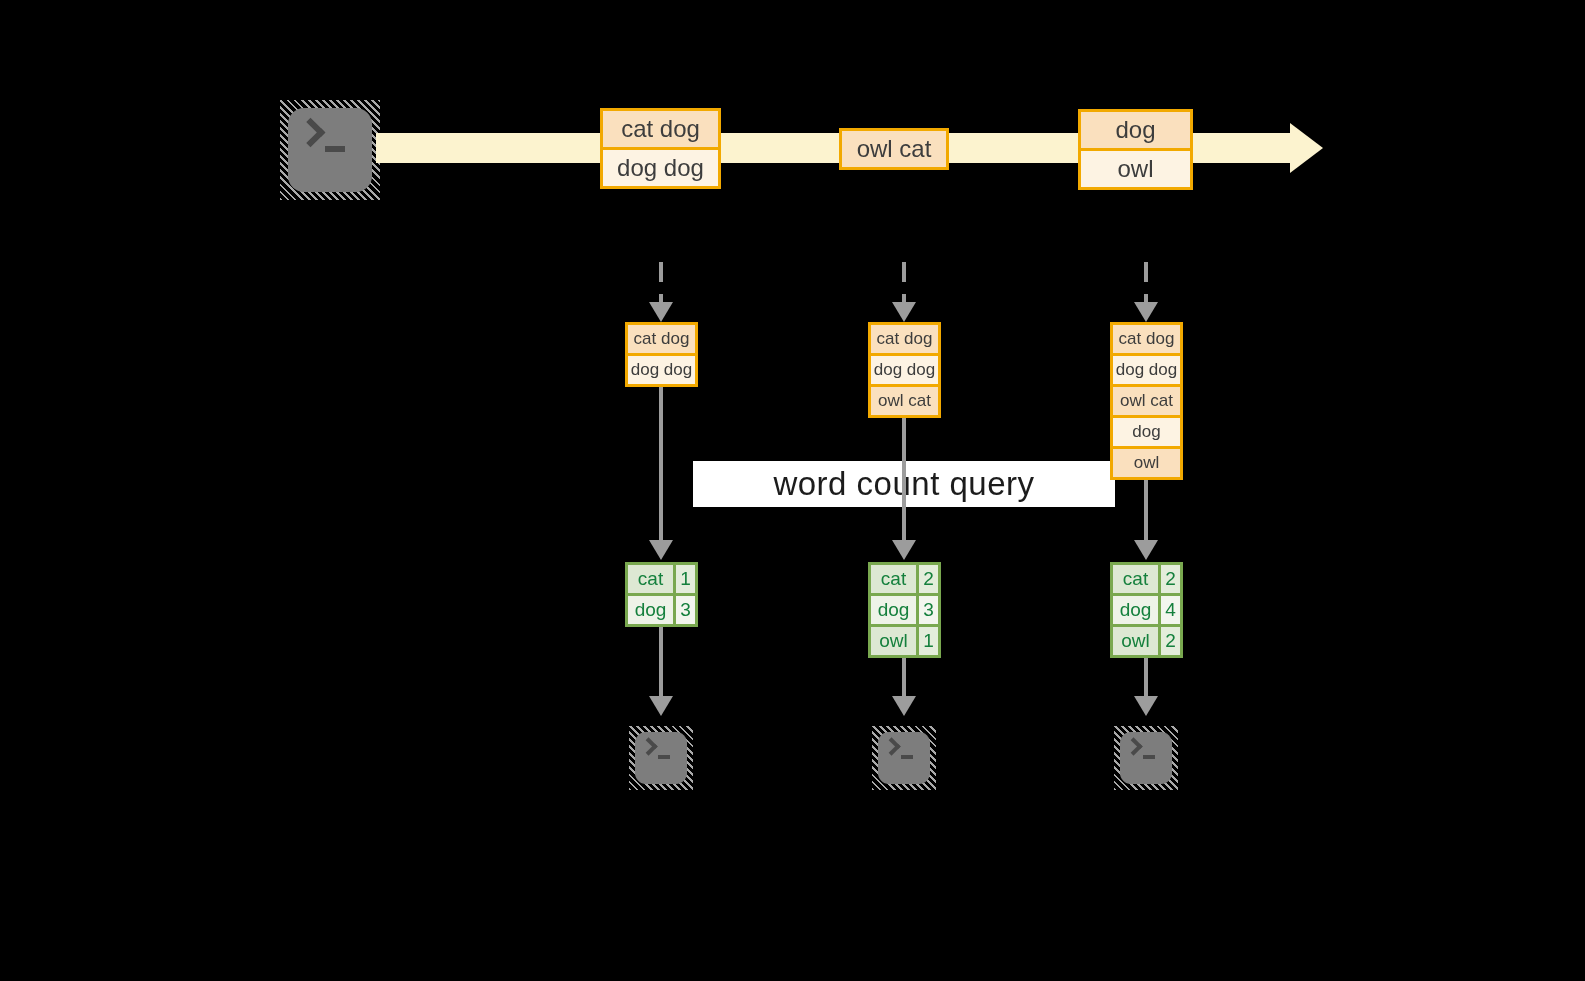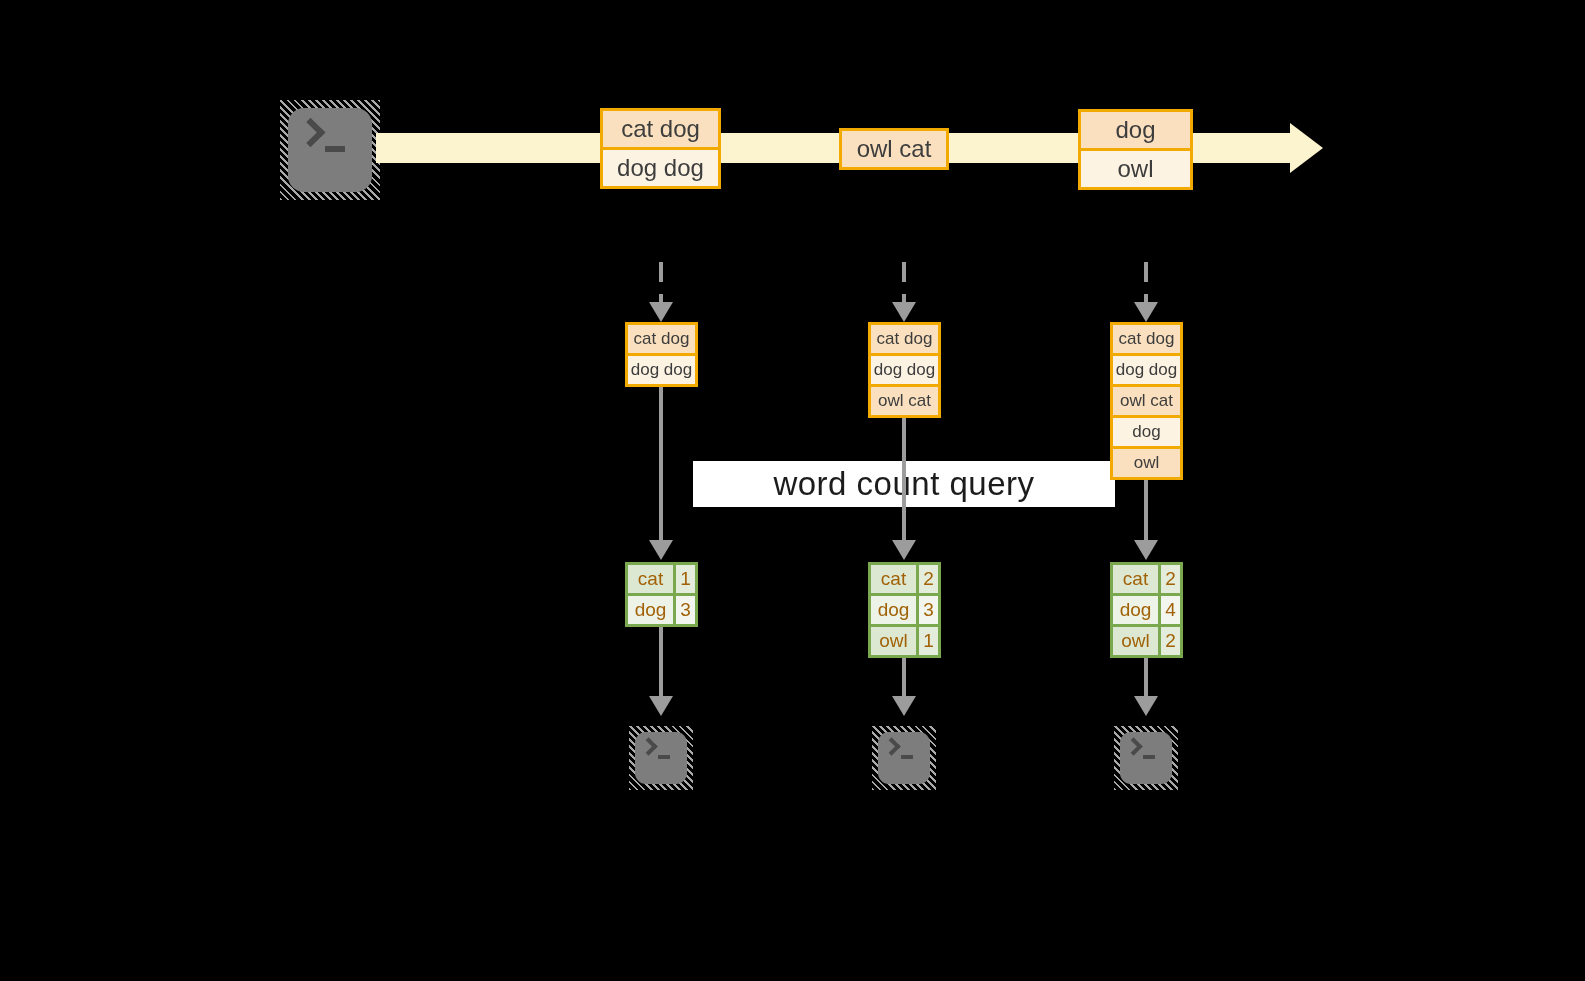--- a/index.html
+++ b/index.html
@@ -70,21 +70,21 @@
   }
   
   .gtable{
     position:absolute;box-sizing:border-box;
     border:3px solid #79A84F;background:#79A84F;
     display:flex;flex-direction:column;gap:3px;z-index:3;
   }
   .grow{display:flex;gap:3px;height:28px;}
   .gcell{
     display:flex;align-items:center;justify-content:center;
-    color:#a16207;font-size:19px;
+    color:#15803d;font-size:19px;
   }
   .gcell.glabel{width:45px;}
   .gcell.gvalue{flex:1;}
   .grow:nth-child(odd) .glabel{background:#DDE8D3;}
   .grow:nth-child(odd) .gvalue{background:#E4EDDB;}
   .grow:nth-child(even) .glabel{background:#EEF3E8;}
   .grow:nth-child(even) .gvalue{background:#F3F6EE;}
 </style>
 </head>
 <body>

